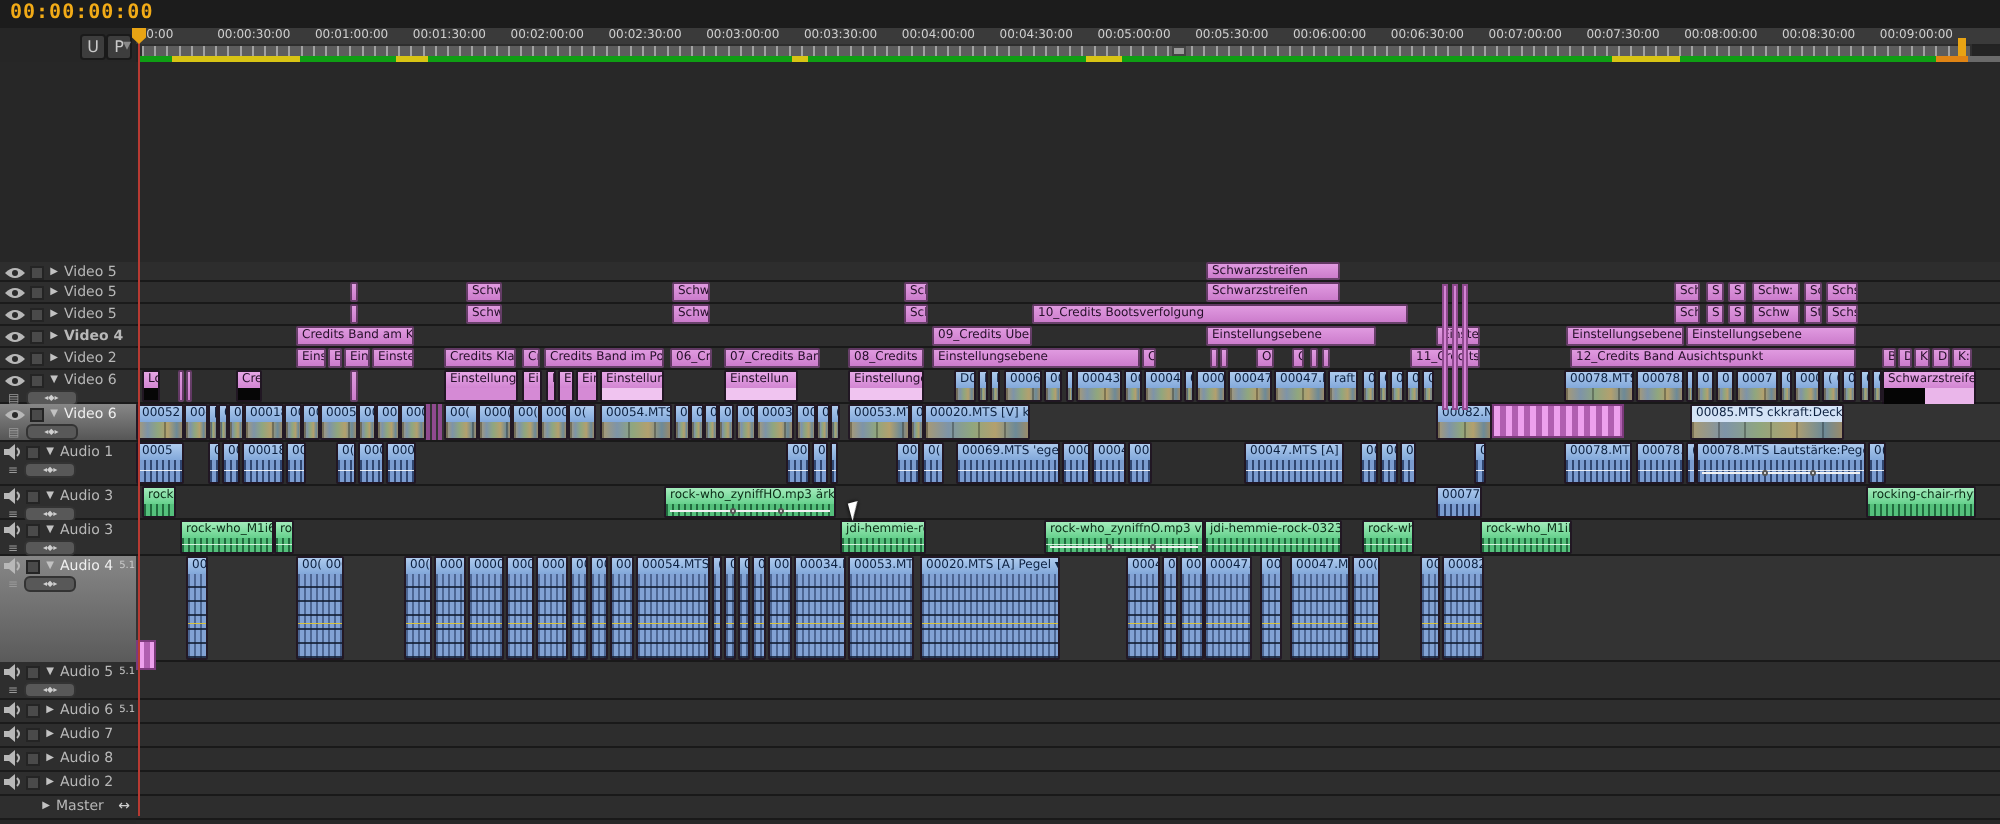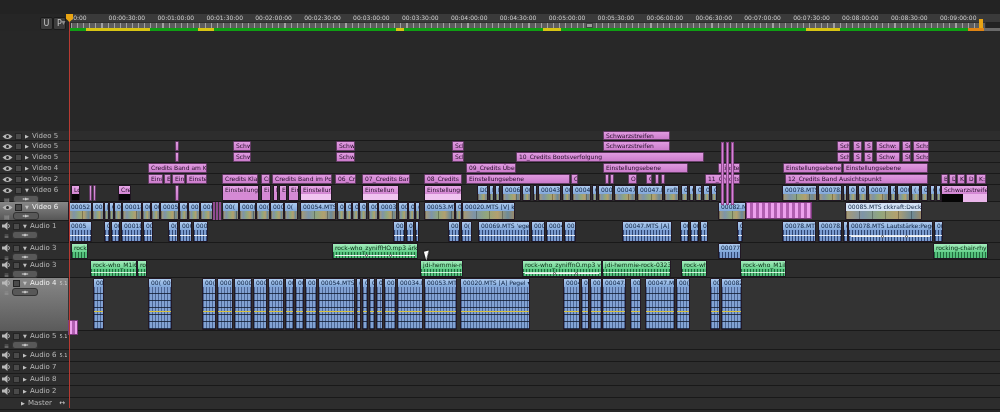--- a/index.html
+++ b/index.html
@@ -80,20 +80,23 @@
   #ph-marker{position:absolute;left:66px;top:14px;width:7px;height:8px;background:#e8a414;z-index:41;
              clip-path:polygon(0 0,100% 0,100% 60%,50% 100%,0 60%);}
   .cursor{width:0;height:0;border-left:5px solid #fff;border-bottom:9px solid transparent;
           transform:rotate(-15deg);filter:drop-shadow(0 0 1px #000);z-index:45;}
   svg{display:block;}
 </style>
 </head>
 <body>
 
 <div id="app">
+  <div id="topbar">
+    <div id="timecode">00:00:00:00</div>
+  </div>
 
   <div id="toolcorner">
     <div class="cicon" style="left:40px">U</div>
     <div class="cicon" style="left:53px">P</div>
     <div class="cicon" style="left:61px;width:5px;background:none;border:none;color:#8a8a8a">▾</div>
   </div>
 
   <div id="ruler">
       <span class="rlabel" style="left: 10px;">00:00</span>
       <span class="rlabel" style="left: 58.9px;">00:00:30:00</span>
@@ -162,21 +165,21 @@
             <svg width="11" height="7" viewBox="0 0 11 7">
               <path d="M0.5,3.5 Q5.5,-1.5 10.5,3.5 Q5.5,8.5 0.5,3.5 Z" fill="#b8b8b8"></path>
               <circle cx="5.5" cy="3.5" r="1.5" fill="#2a2a2a"></circle>
             </svg>
           </span>
           <span class="syncbox"></span>
           <span class="arr">▶</span>
           <span class="tn">Video 5</span>
         </div>
       </div>
-      <div class="th" style="top: 132px; height: 11px;">
+      <div class="th" style="top: 132px; height: 11px; font-weight: bold;">
         <div class="throw">
           <span class="mi">
             <svg width="11" height="7" viewBox="0 0 11 7">
               <path d="M0.5,3.5 Q5.5,-1.5 10.5,3.5 Q5.5,8.5 0.5,3.5 Z" fill="#b8b8b8"></path>
               <circle cx="5.5" cy="3.5" r="1.5" fill="#2a2a2a"></circle>
             </svg>
           </span>
           <span class="syncbox"></span>
           <span class="arr">▶</span>
           <span class="tn">Video 4</span>

